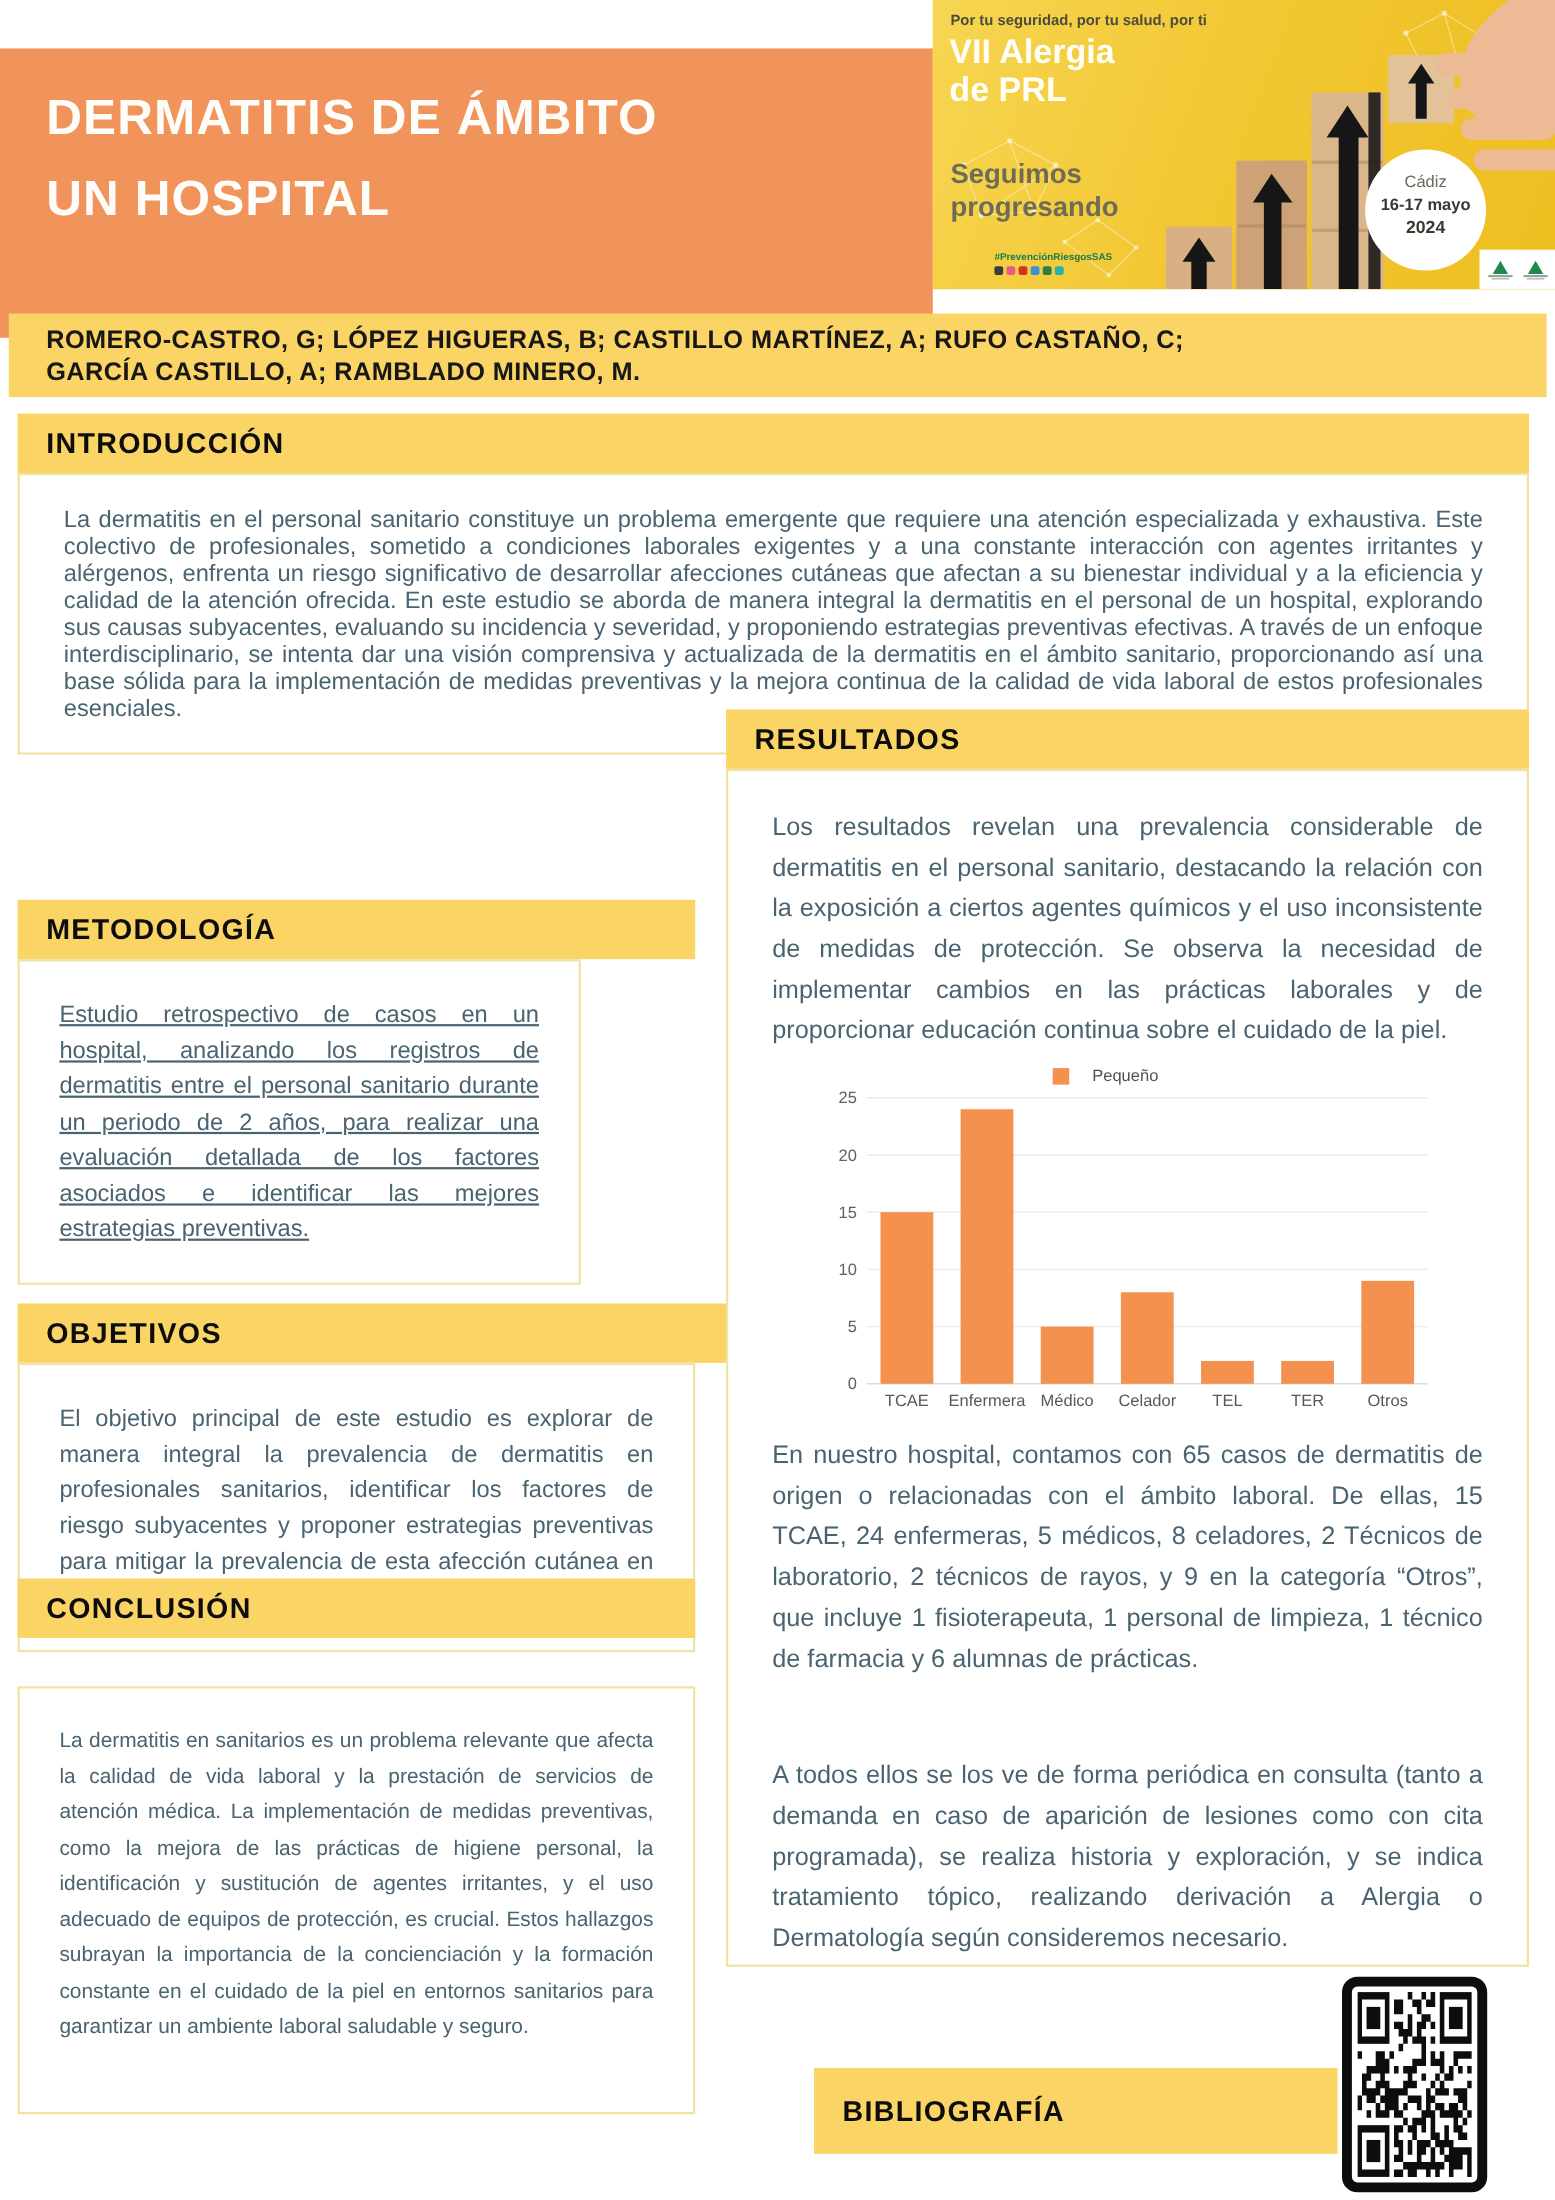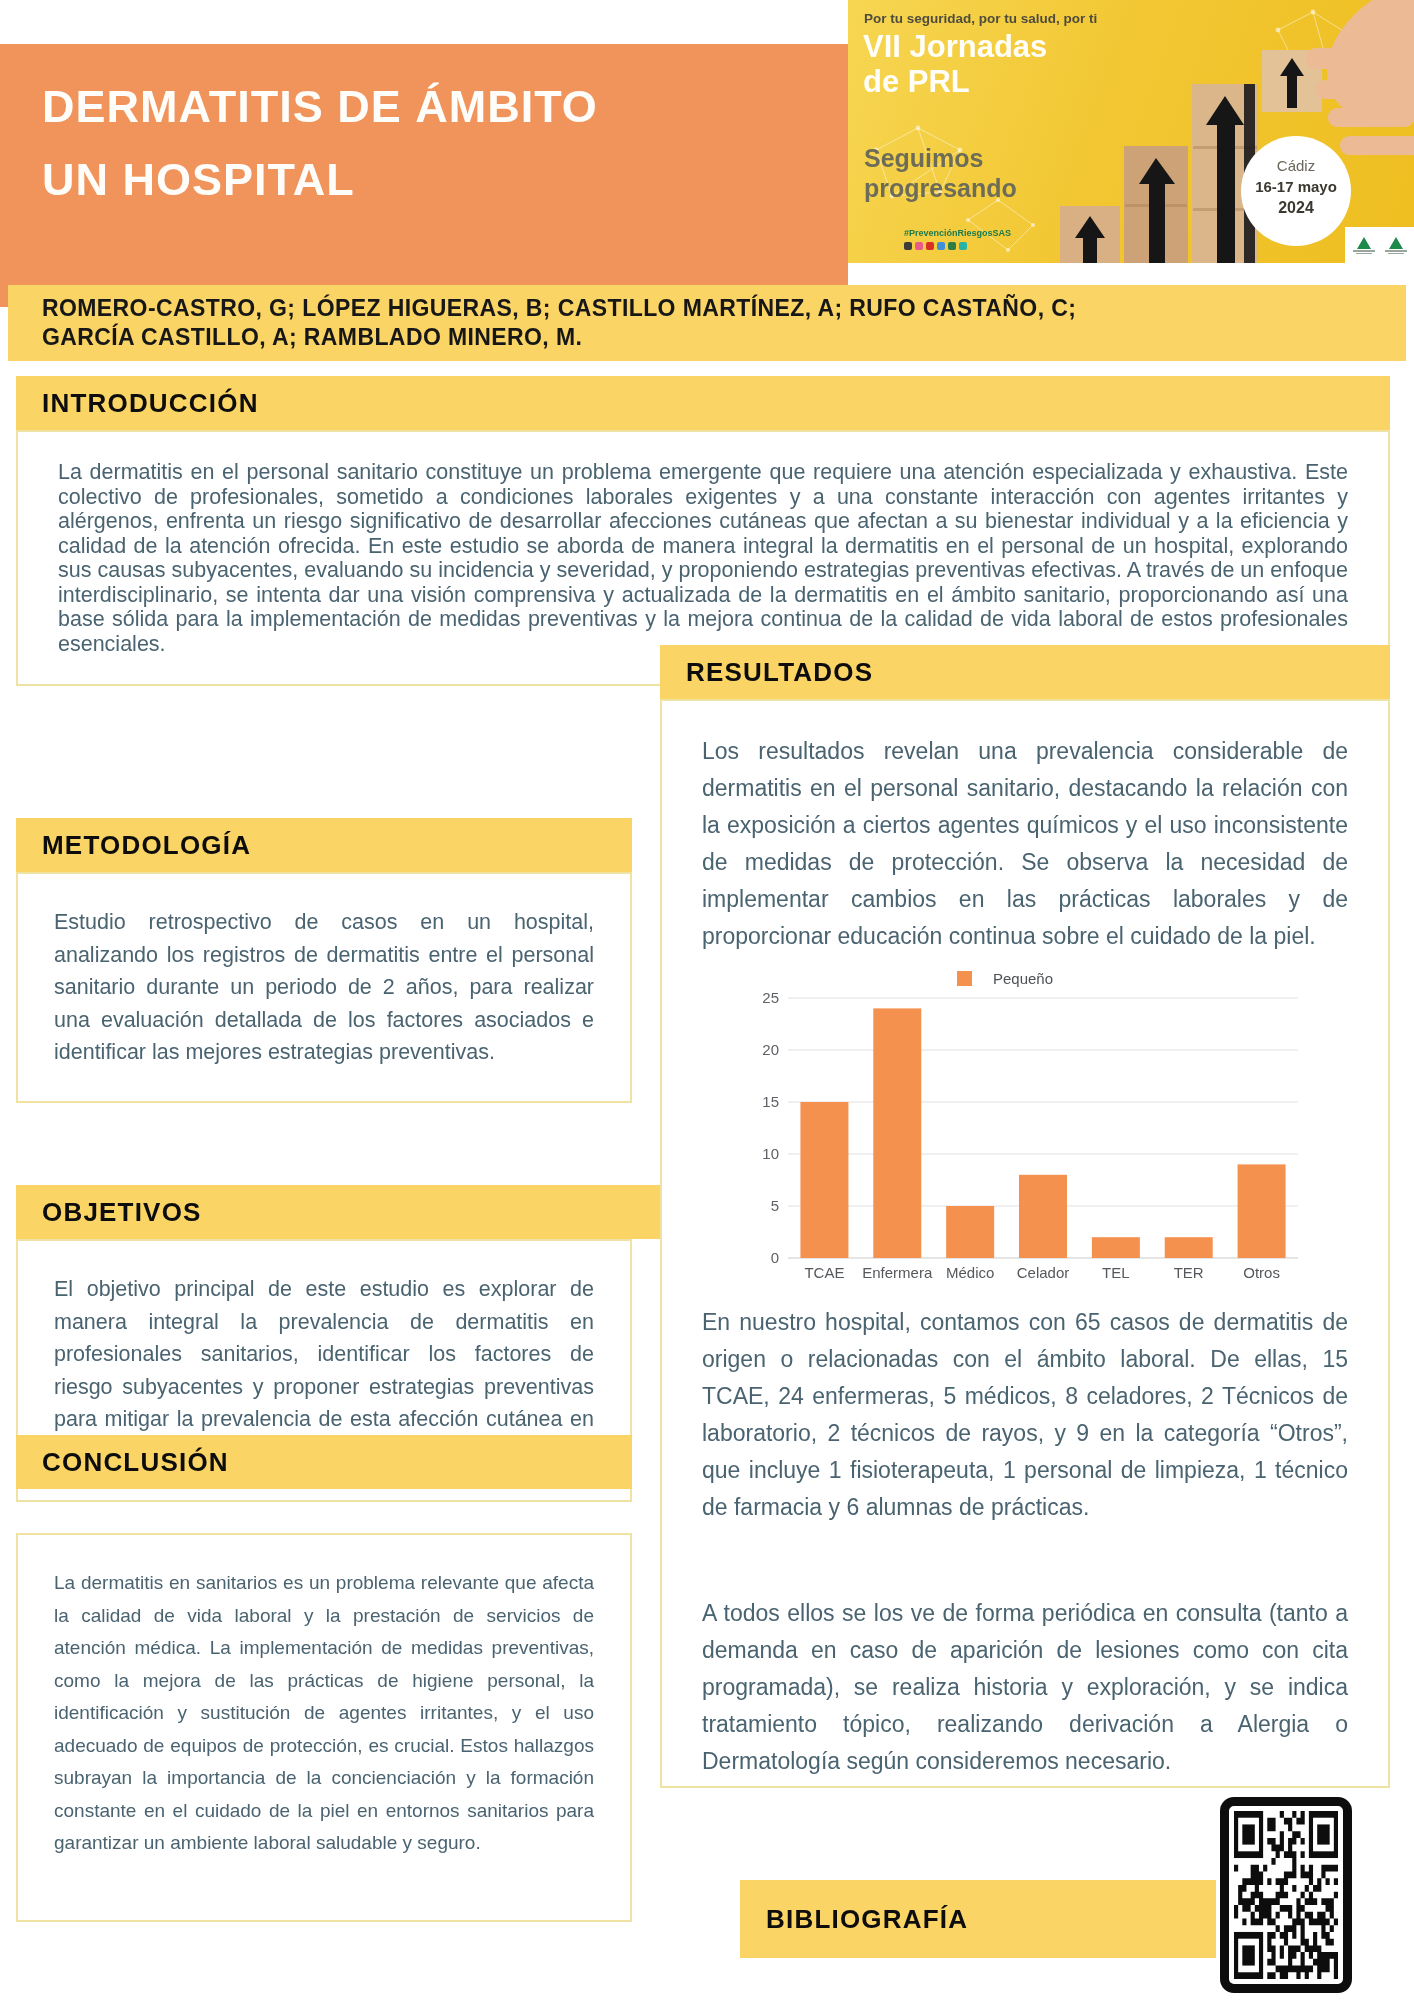--- a/index.html
+++ b/index.html
@@ -44,21 +44,21 @@
     box-sizing:border-box;padding-left:26px;font-size:26px;font-weight:800;letter-spacing:1.2px;color:#0d0d0d;}
   .box{position:absolute;background:#fff;border:2px solid var(--border-yellow,#EFE2A2);box-sizing:border-box;
     color:var(--slate,#4A6370);text-align:justify;}
   .box p{margin:16px;}
   
   .intro-band{left:16px;top:376px;width:1374px;}
   .intro-box{left:16px;top:430px;width:1374px;min-height:218px;padding:12px 24px;
     font-size:21.5px;line-height:24.5px;}
   
   .met-band{left:16px;top:818px;width:616px;}
-  .met-box{left:16px;top:872px;width:616px;min-height:227px;padding:16px 20px;font-size:21.5px;line-height:32.5px;}
+  .met-box{left:16px;top:872px;width:512px;min-height:227px;padding:16px 20px;font-size:21.5px;line-height:32.5px;text-decoration:underline;}
   .obj-band{left:16px;top:1185px;width:738px;}
   .obj-box{left:16px;top:1239px;width:616px;min-height:227px;padding:16px 20px;font-size:21.5px;line-height:32.5px;}
   .con-band{left:16px;top:1435px;width:616px;}
   .con-box{left:16px;top:1533px;width:616px;min-height:389px;padding:16px 20px;font-size:19px;line-height:32.5px;}
   
   .res-band{left:660px;top:645px;width:730px;}
   .res-box{left:660px;top:699px;width:730px;height:1089px;padding:16px 24px;font-size:23px;line-height:37px;}
   .res-box .spacer{height:37px;}
   
   .chart-wrap{margin:6px 0 2px 0;}
@@ -132,21 +132,21 @@
         <ellipse cx="566" cy="52" rx="92" ry="66" transform="rotate(-28 566 52)"></ellipse>
         <rect x="458" y="48" width="70" height="21" rx="10"></rect>
         <rect x="468" y="80" width="78" height="19" rx="9"></rect>
         <rect x="480" y="108" width="86" height="19" rx="9"></rect>
         <rect x="492" y="136" width="86" height="19" rx="9"></rect>
       </g>
     </svg>
 
     <div class="banner-tagline">Por tu seguridad, por tu salud, por ti</div>
     <div class="banner-event">
-      <div>VII Jornadas</div>
+      <div>VII Alergia</div>
       <div>de PRL</div>
     </div>
     <div class="banner-slogan">
       <div>Seguimos</div>
       <div>progresando</div>
     </div>
 
     <div class="cadiz-circle">
       <div class="cadiz-loc">Cádiz</div>
       <div class="cadiz-dates">16-17 mayo</div>

